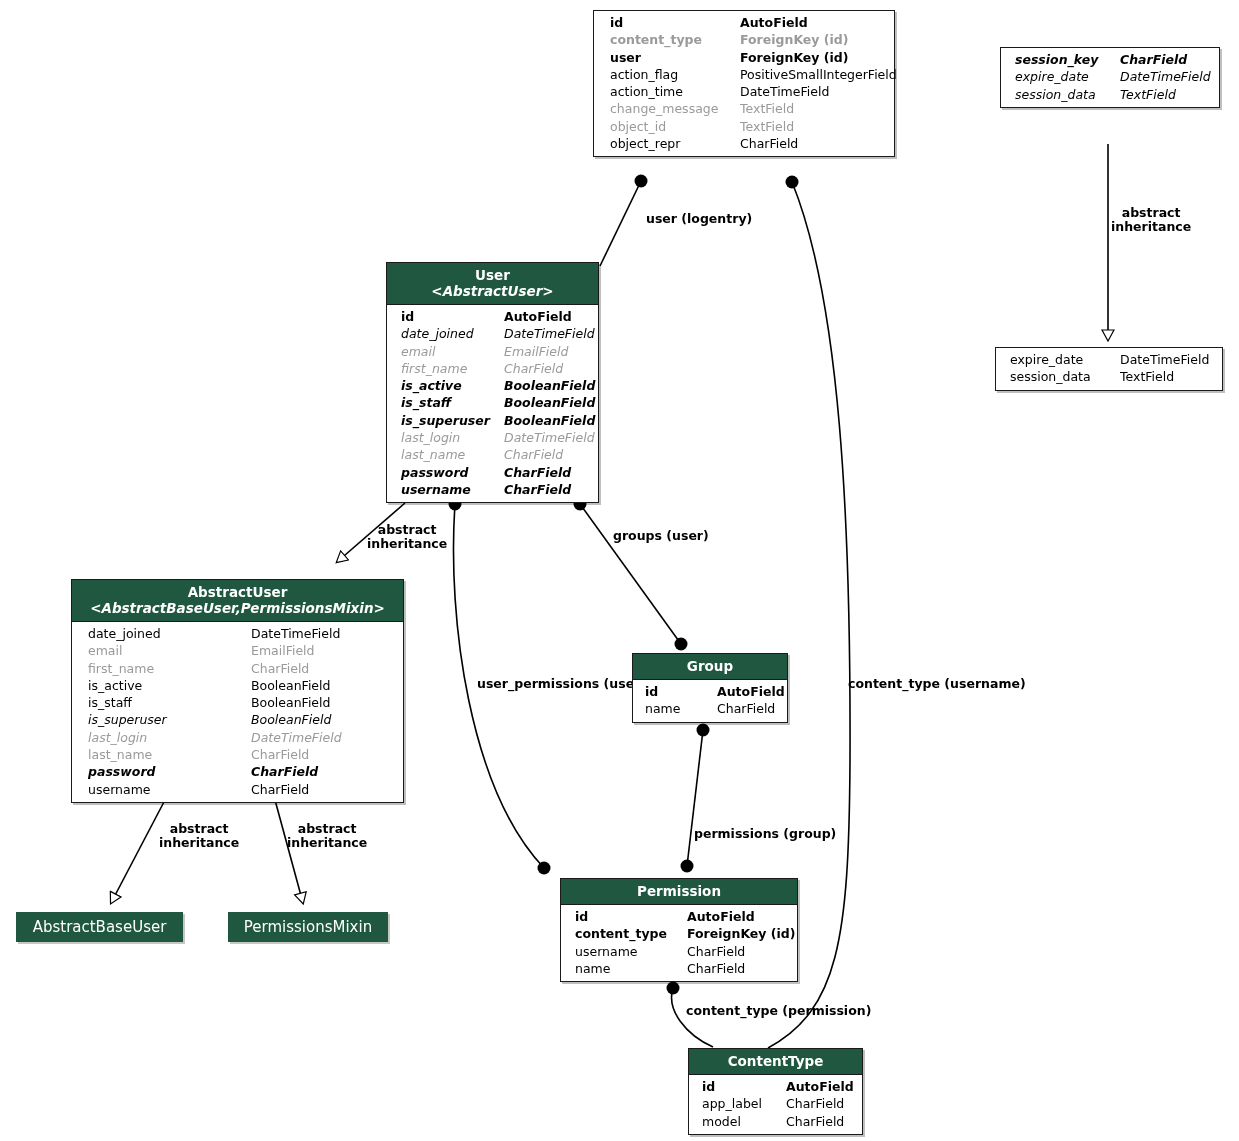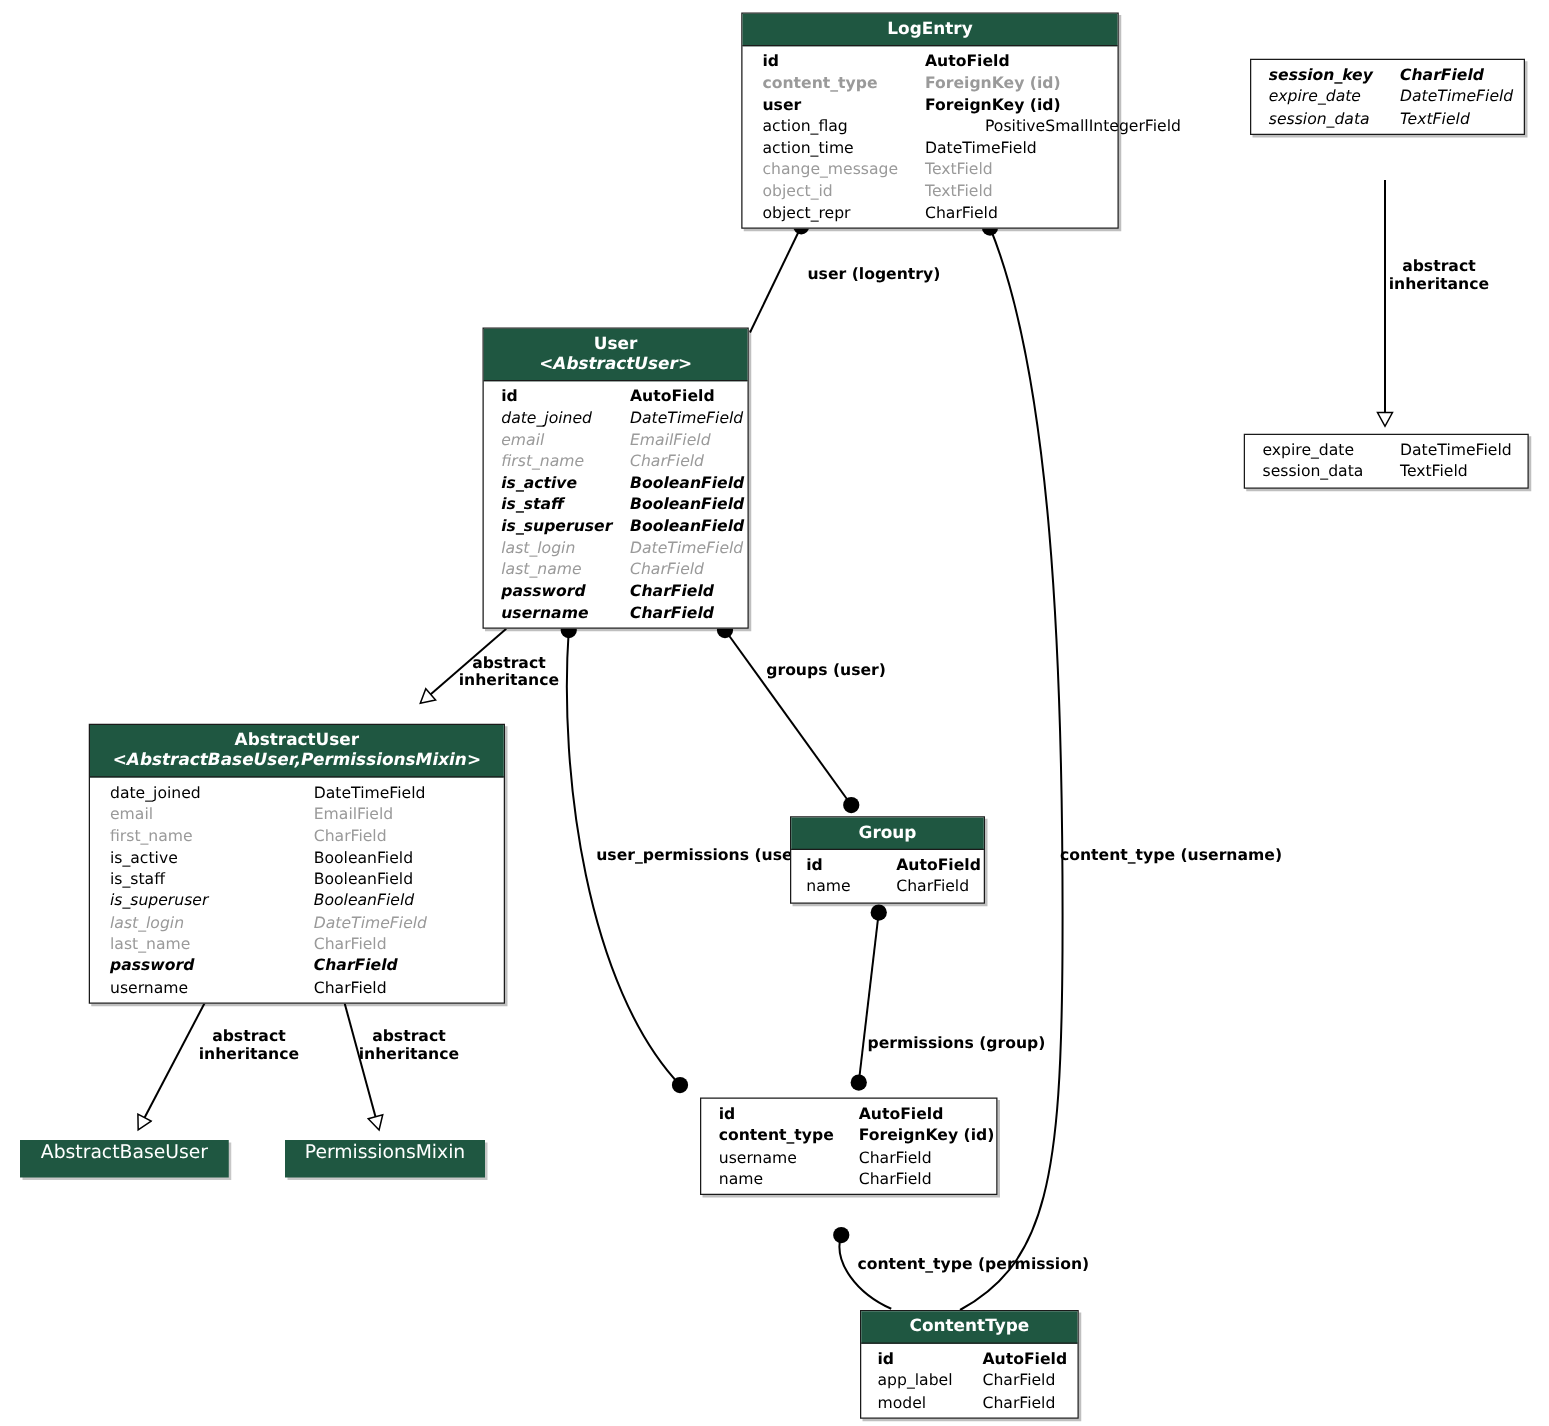--- a/index.html
+++ b/index.html
@@ -75,20 +75,21 @@
   
   .simple {
     position: absolute;
     background: #1f5741;
     color: #ffffff;
     font-size: 15px;
     text-align: center;
     box-sizing: border-box;
     box-shadow: 2px 2px 0 rgba(0,0,0,0.22);
     display: flex;
+    align-items: center;
     justify-content: center;
     white-space: nowrap;
   }
 
   
   .elabel {
     position: absolute;
     font-size: 12.5px;
     line-height: 14px;
     color: #000000;
@@ -173,37 +174,34 @@
 
   <div class="elabel" style="left: 1111px; top: 206px; text-align: center;">abstract<br>inheritance</div>
 
   <div class="elabel" style="left: 367px; top: 523px; text-align: center;">abstract<br>inheritance</div>
 
   <div class="elabel" style="left: 159px; top: 822px; text-align: center;">abstract<br>inheritance</div>
 
   <div class="elabel" style="left: 287px; top: 822px; text-align: center;">abstract<br>inheritance</div>
 
   <div class="klass" style="left:593px; top:10px; width:302px;">
-    <div class="klass-header">
-      <span>LogEntry</span>
-    </div>
     <div class="klass-body">
         <div class="frow m-bold" style="padding-left: 16px;">
           <span class="fname" style="width: 130px;">id</span>
           <span class="ftype">AutoField</span>
         </div>
         <div class="frow m-grey m-bold" style="padding-left: 16px;">
           <span class="fname" style="width: 130px;">content_type</span>
           <span class="ftype">ForeignKey (id)</span>
         </div>
         <div class="frow m-bold" style="padding-left: 16px;">
           <span class="fname" style="width: 130px;">user</span>
           <span class="ftype">ForeignKey (id)</span>
         </div>
-        <div class="frow " style="padding-left: 16px; gap: 48px;">
+        <div class="frow " style="padding-left: 16px;">
           <span class="fname" style="width: 130px;">action_flag</span>
           <span class="ftype">PositiveSmallIntegerField</span>
         </div>
         <div class="frow " style="padding-left: 16px;">
           <span class="fname" style="width: 130px;">action_time</span>
           <span class="ftype">DateTimeField</span>
         </div>
         <div class="frow m-grey" style="padding-left: 16px;">
           <span class="fname" style="width: 130px;">change_message</span>
           <span class="ftype">TextField</span>
@@ -361,20 +359,23 @@
           <span class="ftype">AutoField</span>
         </div>
         <div class="frow " style="padding-left: 12px;">
           <span class="fname" style="width: 72px;">name</span>
           <span class="ftype">CharField</span>
         </div>
       </div>
   </div>
 
   <div class="klass" style="left:560px; top:878px; width:238px;">
+    <div class="klass-header">
+      <span>Permission</span>
+    </div>
     <div class="klass-body">
         <div class="frow m-bold" style="padding-left: 14px;">
           <span class="fname" style="width: 112px;">id</span>
           <span class="ftype">AutoField</span>
         </div>
         <div class="frow m-bold" style="padding-left: 14px;">
           <span class="fname" style="width: 112px;">content_type</span>
           <span class="ftype">ForeignKey (id)</span>
         </div>
         <div class="frow " style="padding-left: 14px;">

